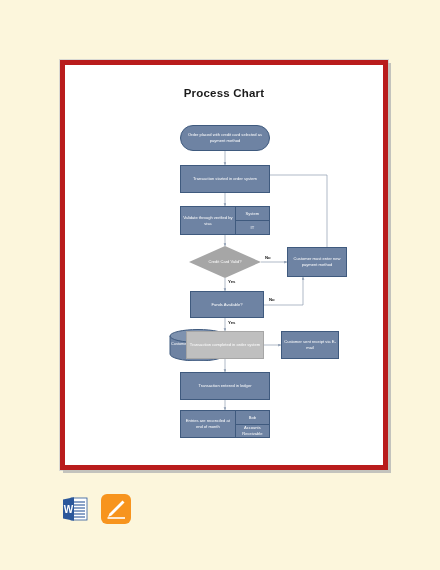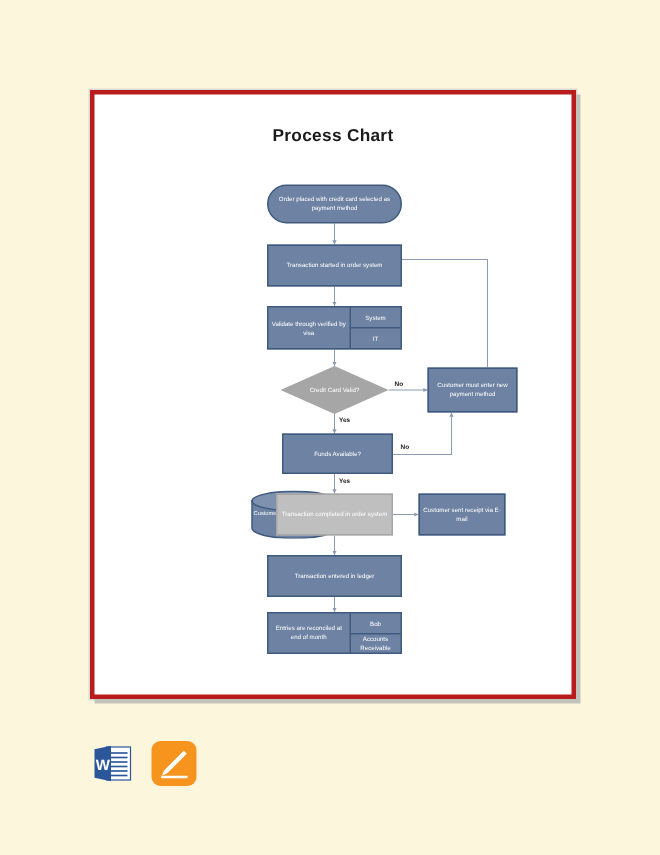--- a/index.html
+++ b/index.html
@@ -16,21 +16,21 @@
   }
 
   
   #page-sheet {
     position: absolute;
     left: 60px;
     top: 60px;
     width: 318px;
     height: 400px;
     background: #ffffff;
-    border: 3px solid #b91c1c;
+    border: 5px solid #b91c1c;
     box-shadow: 3px 3px 0 0 #c3c3bd, 0 0 0 1px #d9d9d3;
   }
 
   #chart-title {
     position: absolute;
     left: 0;
     top: 22px;
     width: 100%;
     text-align: center;
     font-size: 11.5px;

